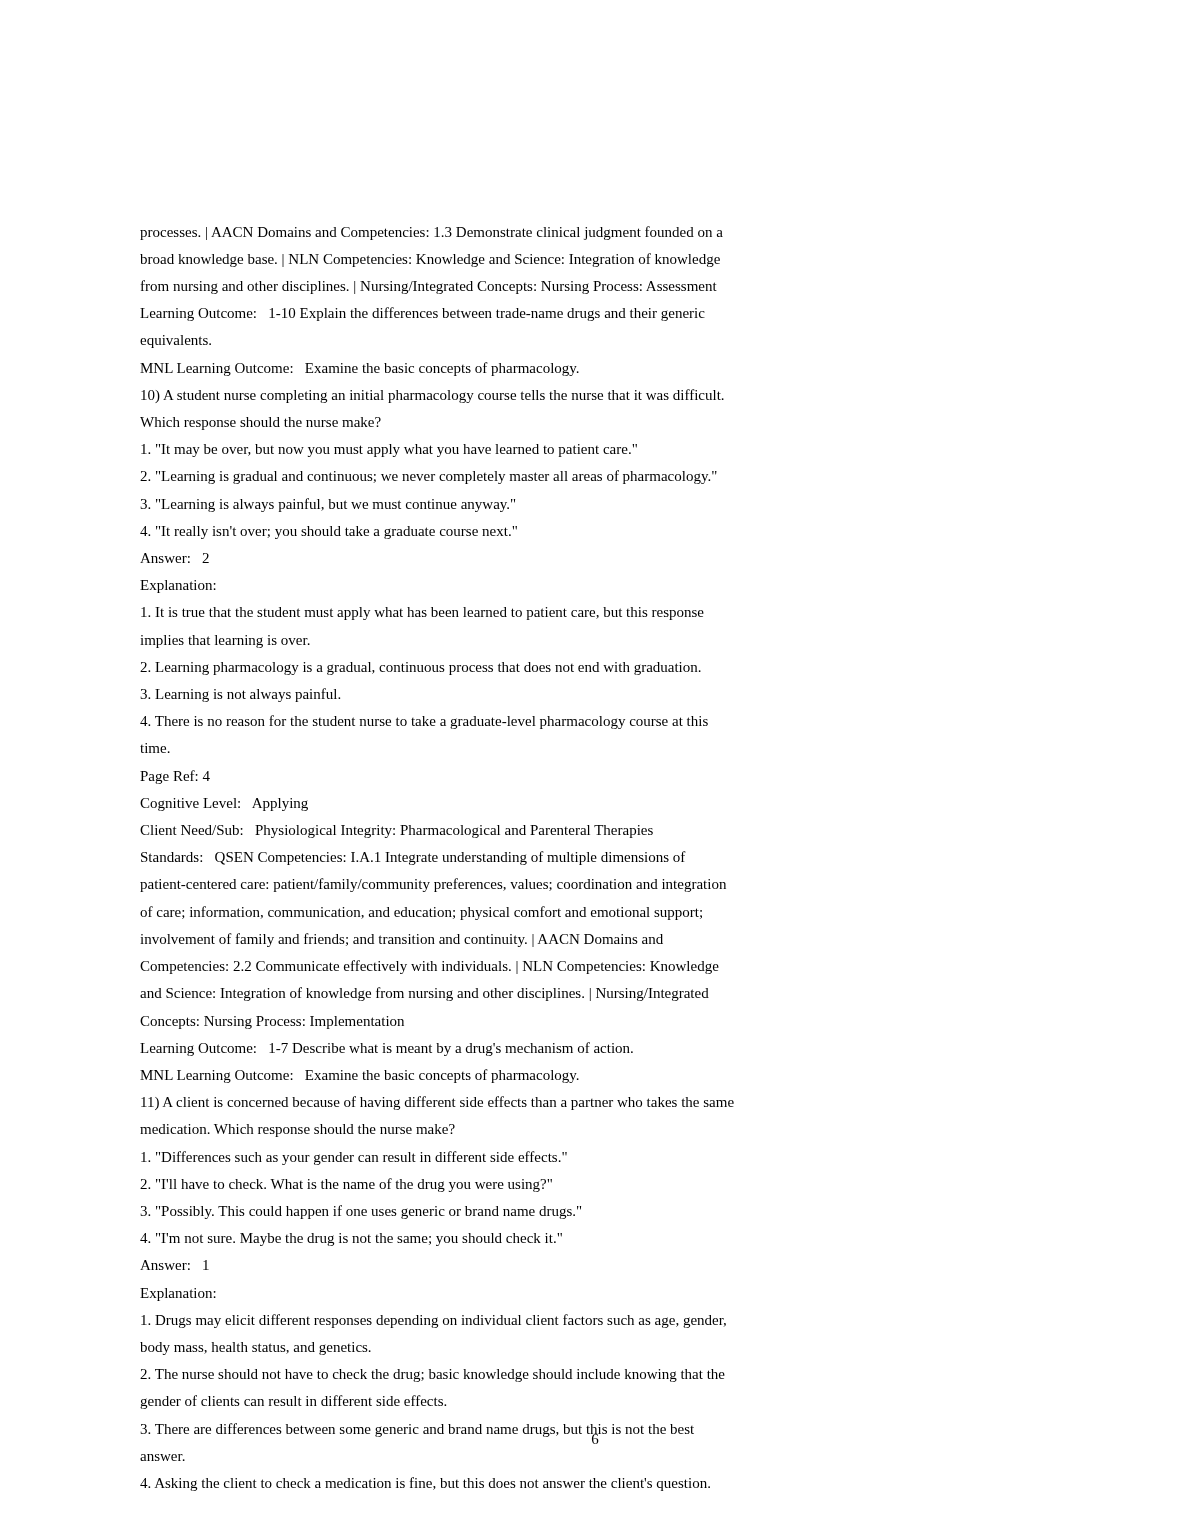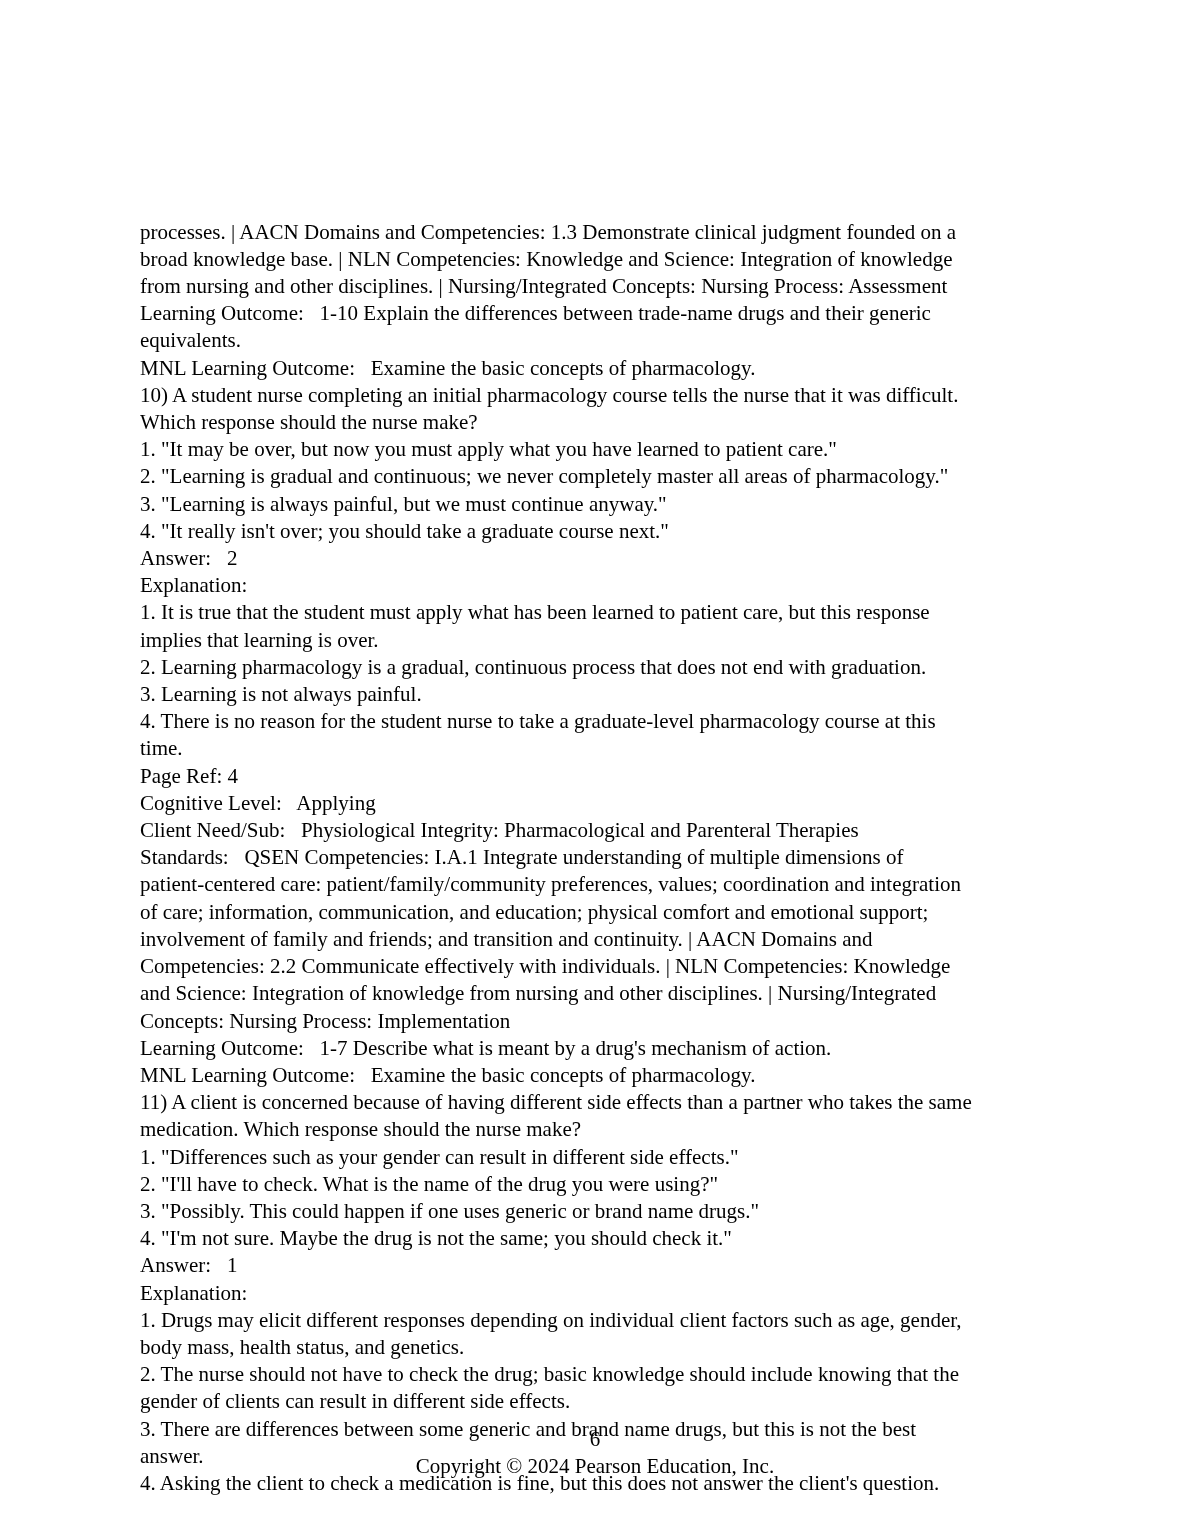--- a/index.html
+++ b/index.html
@@ -7,21 +7,21 @@
     padding: 0;
     background: #ffffff;
   }
   .page {
     position: relative;
     width: 1190px;
     height: 1540px;
     background: #ffffff;
     color: #000000;
     font-family: "Liberation Serif", "DejaVu Serif", serif;
-    font-size: 21px;
+    font-size: 15px;
     line-height: 27.2px;
     overflow: hidden;
   }
   .body-text {
     position: absolute;
     left: 140px;
     top: 137px;
     width: 920px;
     white-space: pre-wrap;
     text-align: left;
@@ -44,16 +44,15 @@
 <body>
 
 <div class="page">
 
   <div class="body-text">
     
   <div class="line">processes. | AACN Domains and Competencies: 1.3 Demonstrate clinical judgment founded on a</div><div class="line">broad knowledge base. | NLN Competencies: Knowledge and Science: Integration of knowledge</div><div class="line">from nursing and other disciplines. | Nursing/Integrated Concepts: Nursing Process: Assessment</div><div class="line">Learning Outcome:   1-10 Explain the differences between trade-name drugs and their generic</div><div class="line">equivalents.</div><div class="line">MNL Learning Outcome:   Examine the basic concepts of pharmacology.</div><div class="line">10) A student nurse completing an initial pharmacology course tells the nurse that it was difficult.</div><div class="line">Which response should the nurse make?</div><div class="line">1. "It may be over, but now you must apply what you have learned to patient care."</div><div class="line">2. "Learning is gradual and continuous; we never completely master all areas of pharmacology."</div><div class="line">3. "Learning is always painful, but we must continue anyway."</div><div class="line">4. "It really isn't over; you should take a graduate course next."</div><div class="line">Answer:   2</div><div class="line">Explanation:</div><div class="line">1. It is true that the student must apply what has been learned to patient care, but this response</div><div class="line">implies that learning is over.</div><div class="line">2. Learning pharmacology is a gradual, continuous process that does not end with graduation.</div><div class="line">3. Learning is not always painful.</div><div class="line">4. There is no reason for the student nurse to take a graduate-level pharmacology course at this</div><div class="line">time.</div><div class="line">Page Ref: 4</div><div class="line">Cognitive Level:   Applying</div><div class="line">Client Need/Sub:   Physiological Integrity: Pharmacological and Parenteral Therapies</div><div class="line">Standards:   QSEN Competencies: I.A.1 Integrate understanding of multiple dimensions of</div><div class="line">patient-centered care: patient/family/community preferences, values; coordination and integration</div><div class="line">of care; information, communication, and education; physical comfort and emotional support;</div><div class="line">involvement of family and friends; and transition and continuity. | AACN Domains and</div><div class="line">Competencies: 2.2 Communicate effectively with individuals. | NLN Competencies: Knowledge</div><div class="line">and Science: Integration of knowledge from nursing and other disciplines. | Nursing/Integrated</div><div class="line">Concepts: Nursing Process: Implementation</div><div class="line">Learning Outcome:   1-7 Describe what is meant by a drug's mechanism of action.</div><div class="line">MNL Learning Outcome:   Examine the basic concepts of pharmacology.</div><div class="line">11) A client is concerned because of having different side effects than a partner who takes the same</div><div class="line">medication. Which response should the nurse make?</div><div class="line">1. "Differences such as your gender can result in different side effects."</div><div class="line">2. "I'll have to check. What is the name of the drug you were using?"</div><div class="line">3. "Possibly. This could happen if one uses generic or brand name drugs."</div><div class="line">4. "I'm not sure. Maybe the drug is not the same; you should check it."</div><div class="line">Answer:   1</div><div class="line">Explanation:</div><div class="line">1. Drugs may elicit different responses depending on individual client factors such as age, gender,</div><div class="line">body mass, health status, and genetics.</div><div class="line">2. The nurse should not have to check the drug; basic knowledge should include knowing that the</div><div class="line">gender of clients can result in different side effects.</div><div class="line">3. There are differences between some generic and brand name drugs, but this is not the best</div><div class="line">answer.</div><div class="line">4. Asking the client to check a medication is fine, but this does not answer the client's question.</div></div>
 
   <div class="footer">
     <div>6</div>
-    <div>Copyright © 2024 Pearson Education, Inc.</div>
   </div>
 
 </div>
 
 </body></html>

